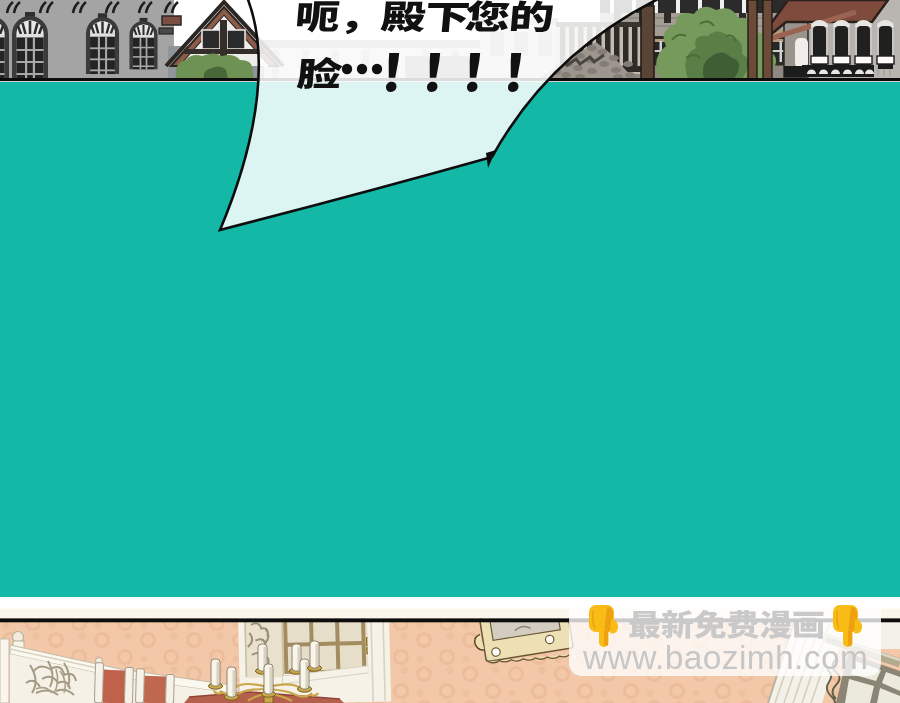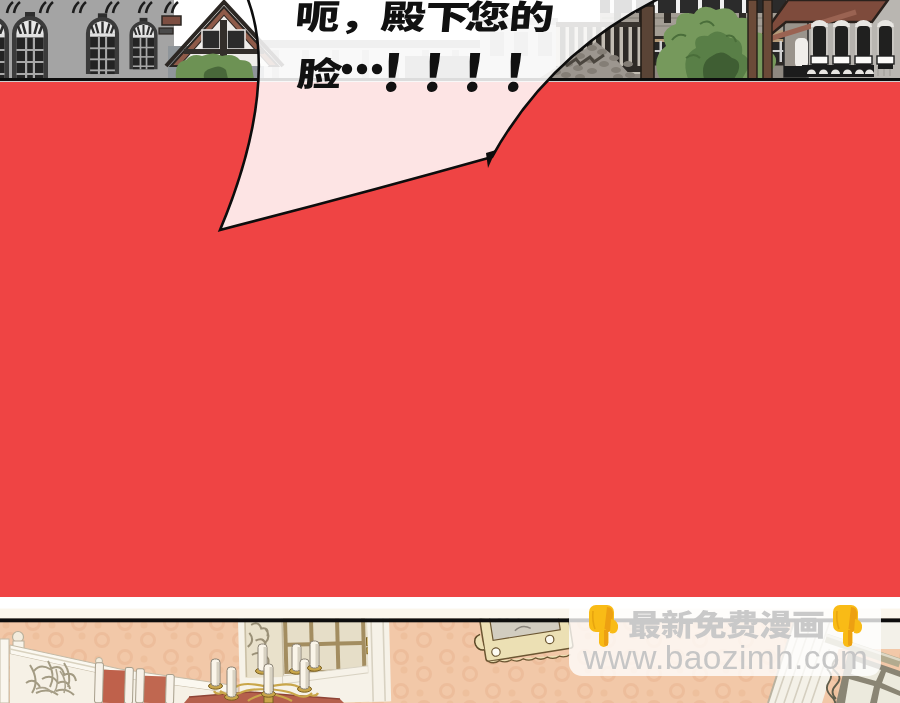--- a/index.html
+++ b/index.html
@@ -1,15 +1,15 @@
 <!DOCTYPE html>
 <html><head><meta charset="utf-8">
 <style>
 html,body{margin:0;padding:0;background:#fff}
-#page{position:relative;width:900px;height:703px;overflow:hidden;background:#ef4444;font-family:"Liberation Sans",sans-serif}
+#page{position:relative;width:900px;height:703px;overflow:hidden;background:#14b8a6;font-family:"Liberation Sans",sans-serif}
 .abs{position:absolute}
 </style></head>
 <body>
 <div id="page">
 <svg class="abs" style="left:0;top:0" width="900" height="82" viewBox="0 0 900 82">
 <defs>
 <g id="awin">
 <rect x="-5" y="-4" width="10" height="6" fill="#2e2e2e"></rect>
 <path d="M-18,18 A18,18 0 0 1 18,18 L18,62 L13.5,62 L13.5,18 A13.5,13.5 0 0 0 -13.5,18 L-13.5,62 L-18,62 Z" fill="#3b3b3b"></path>
 <path d="M-13.5,18 A13.5,13.5 0 0 1 13.5,18 Z" fill="#e8e8e8"></path>

